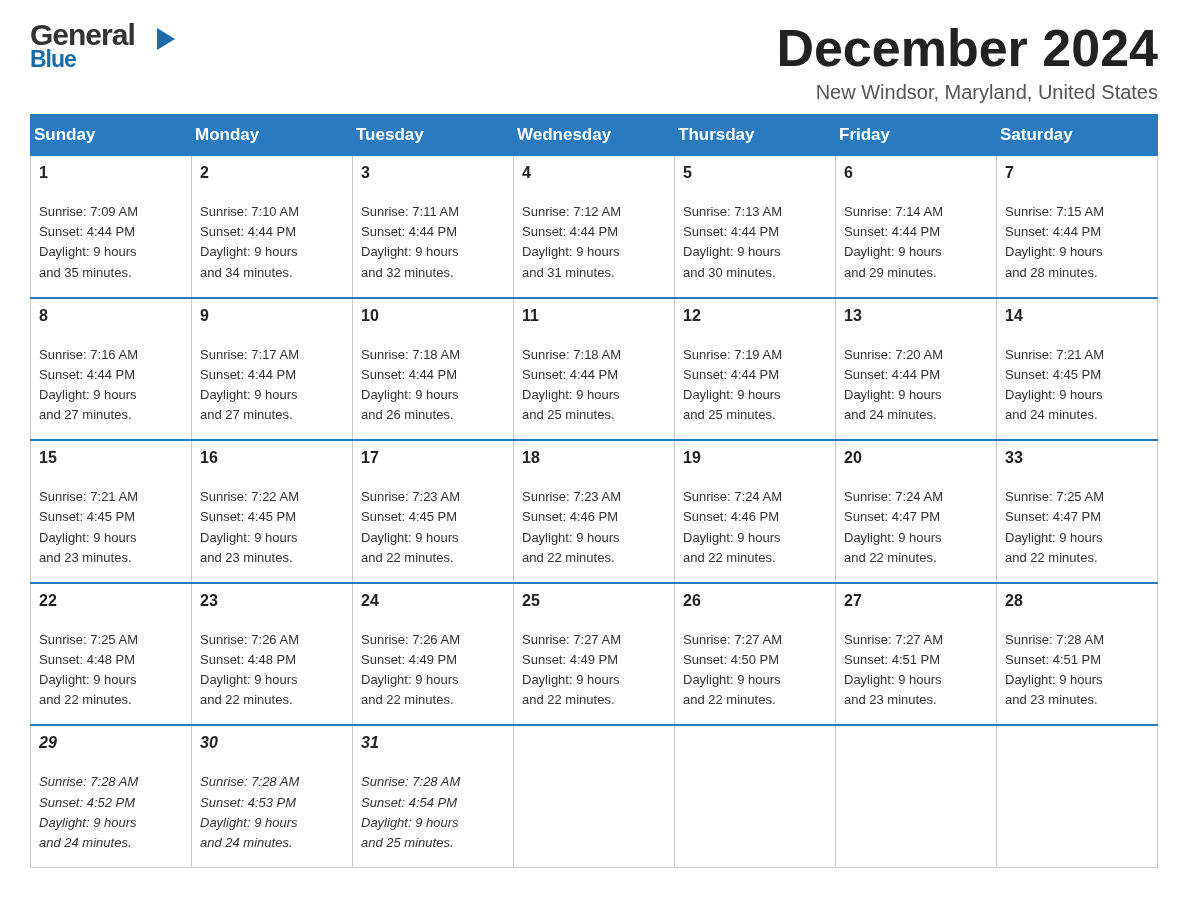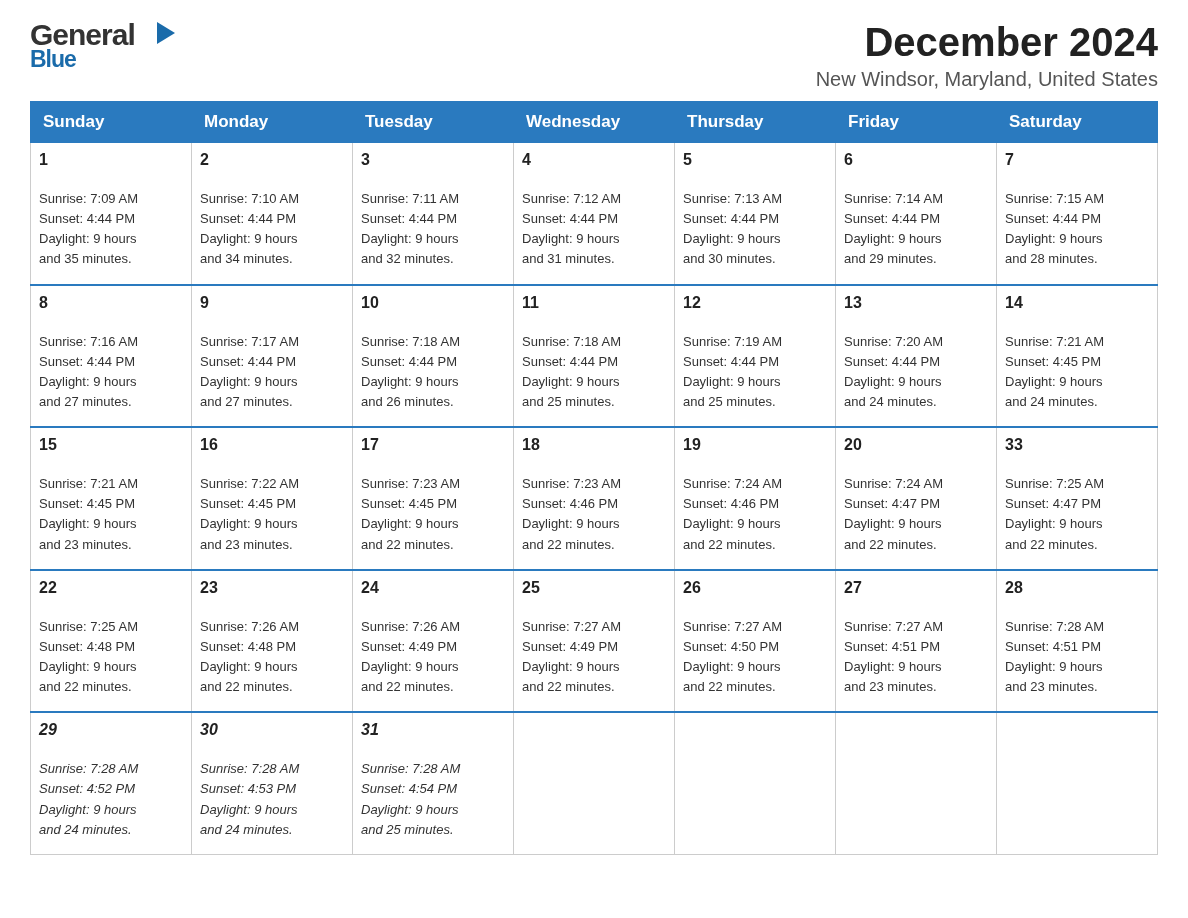--- a/index.html
+++ b/index.html
@@ -13,41 +13,41 @@
     .header {
       display: flex;
       justify-content: space-between;
       align-items: flex-start;
       margin-bottom: 10px;
     }
     .title-block {
       text-align: right;
     }
     .month-title {
-      font-size: 40px;
+      font-size: 52px;
       font-weight: bold;
       color: #222;
       line-height: 1.1;
     }
     .location {
       font-size: 20px;
       color: #555;
       margin-top: 4px;
     }
     table {
       width: 100%;
       border-collapse: collapse;
       margin-top: 10px;
     }
     thead tr th {
       background-color: #2a7abf;
       color: #fff;
       font-size: 17px;
       font-weight: bold;
-      padding: 10px 12px;
+      padding: 10px 3px;
       text-align: left;
       border: 1px solid #2a7abf;
     }
     tbody tr td {
       vertical-align: top;
       padding: 8px 8px 14px 8px;
       border: 1px solid #ccc;
       font-size: 13.5px;
       color: #333;
       width: 14.28%;
@@ -96,21 +96,21 @@
     .logo-bottom {
       font-size: 23px;
       font-weight: 900;
       color: #1a6baa;
       letter-spacing: -1px;
     }
     .logo-col {
       display: flex;
       flex-direction: column;
     }
-    .logo-row1 { display: flex; align-items: center; gap: 20px; }
+    .logo-row1 { display: flex; align-items: flex-end; gap: 20px; }
     .logo-row2 { display: flex; align-items: center; margin-top: -4px;}
   </style>
 </head>
 <body>
 
 <div class="header">
   <div class="logo-col">
     <div class="logo-row1">
       <span class="logo-gb">General</span>
       <span class="logo-triangle-right"></span>

